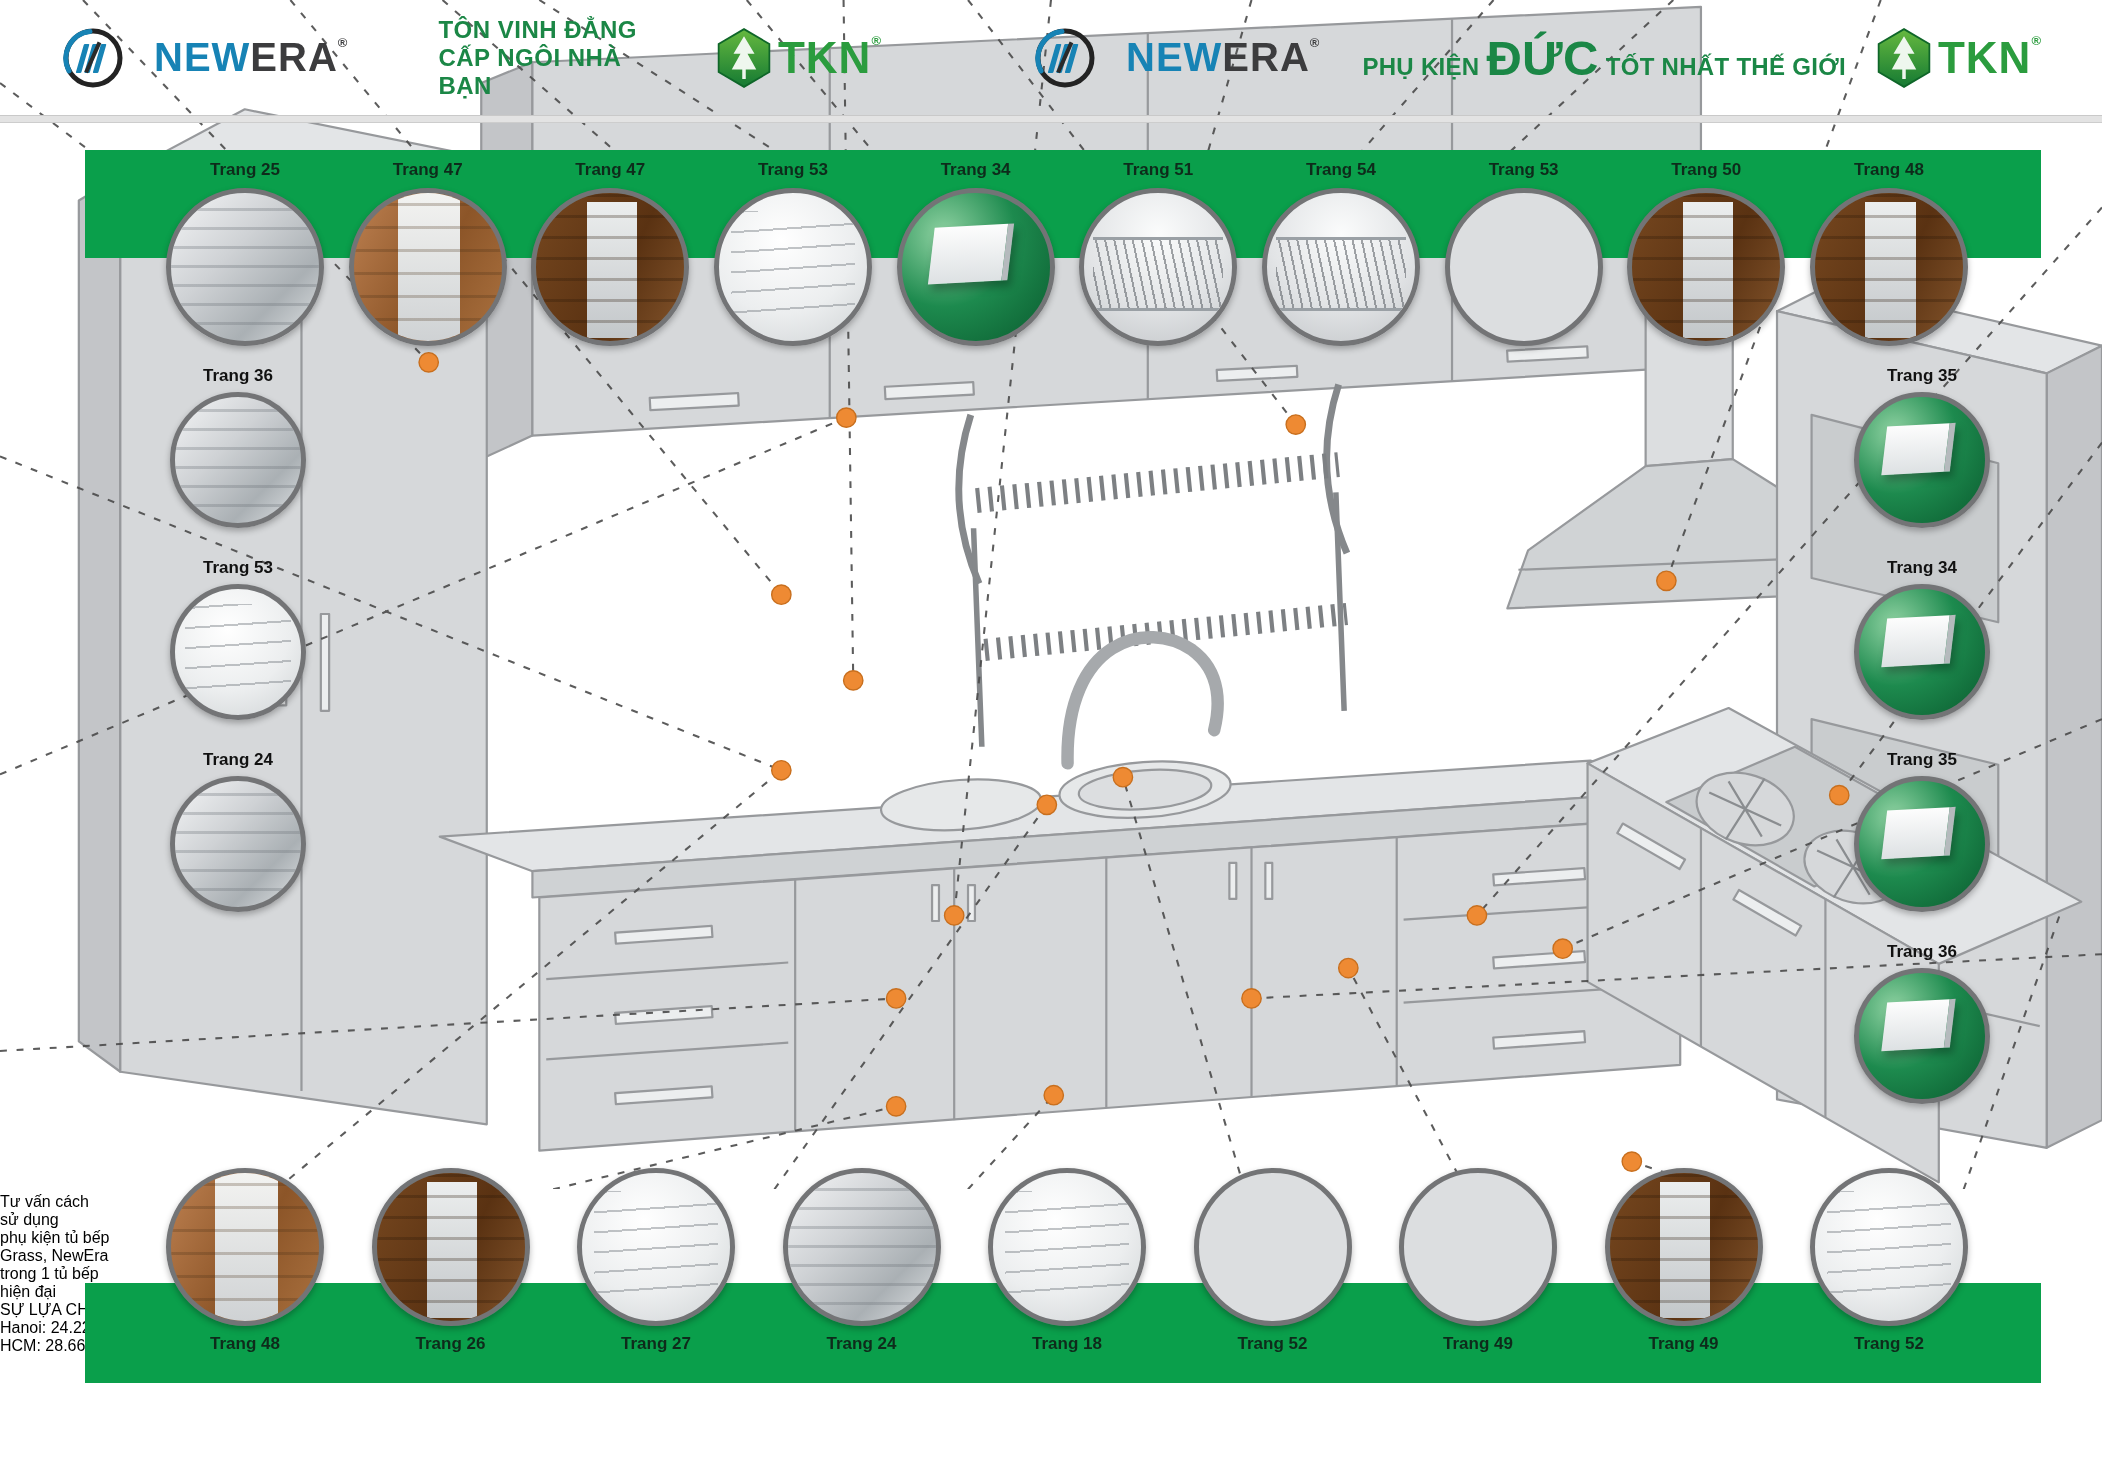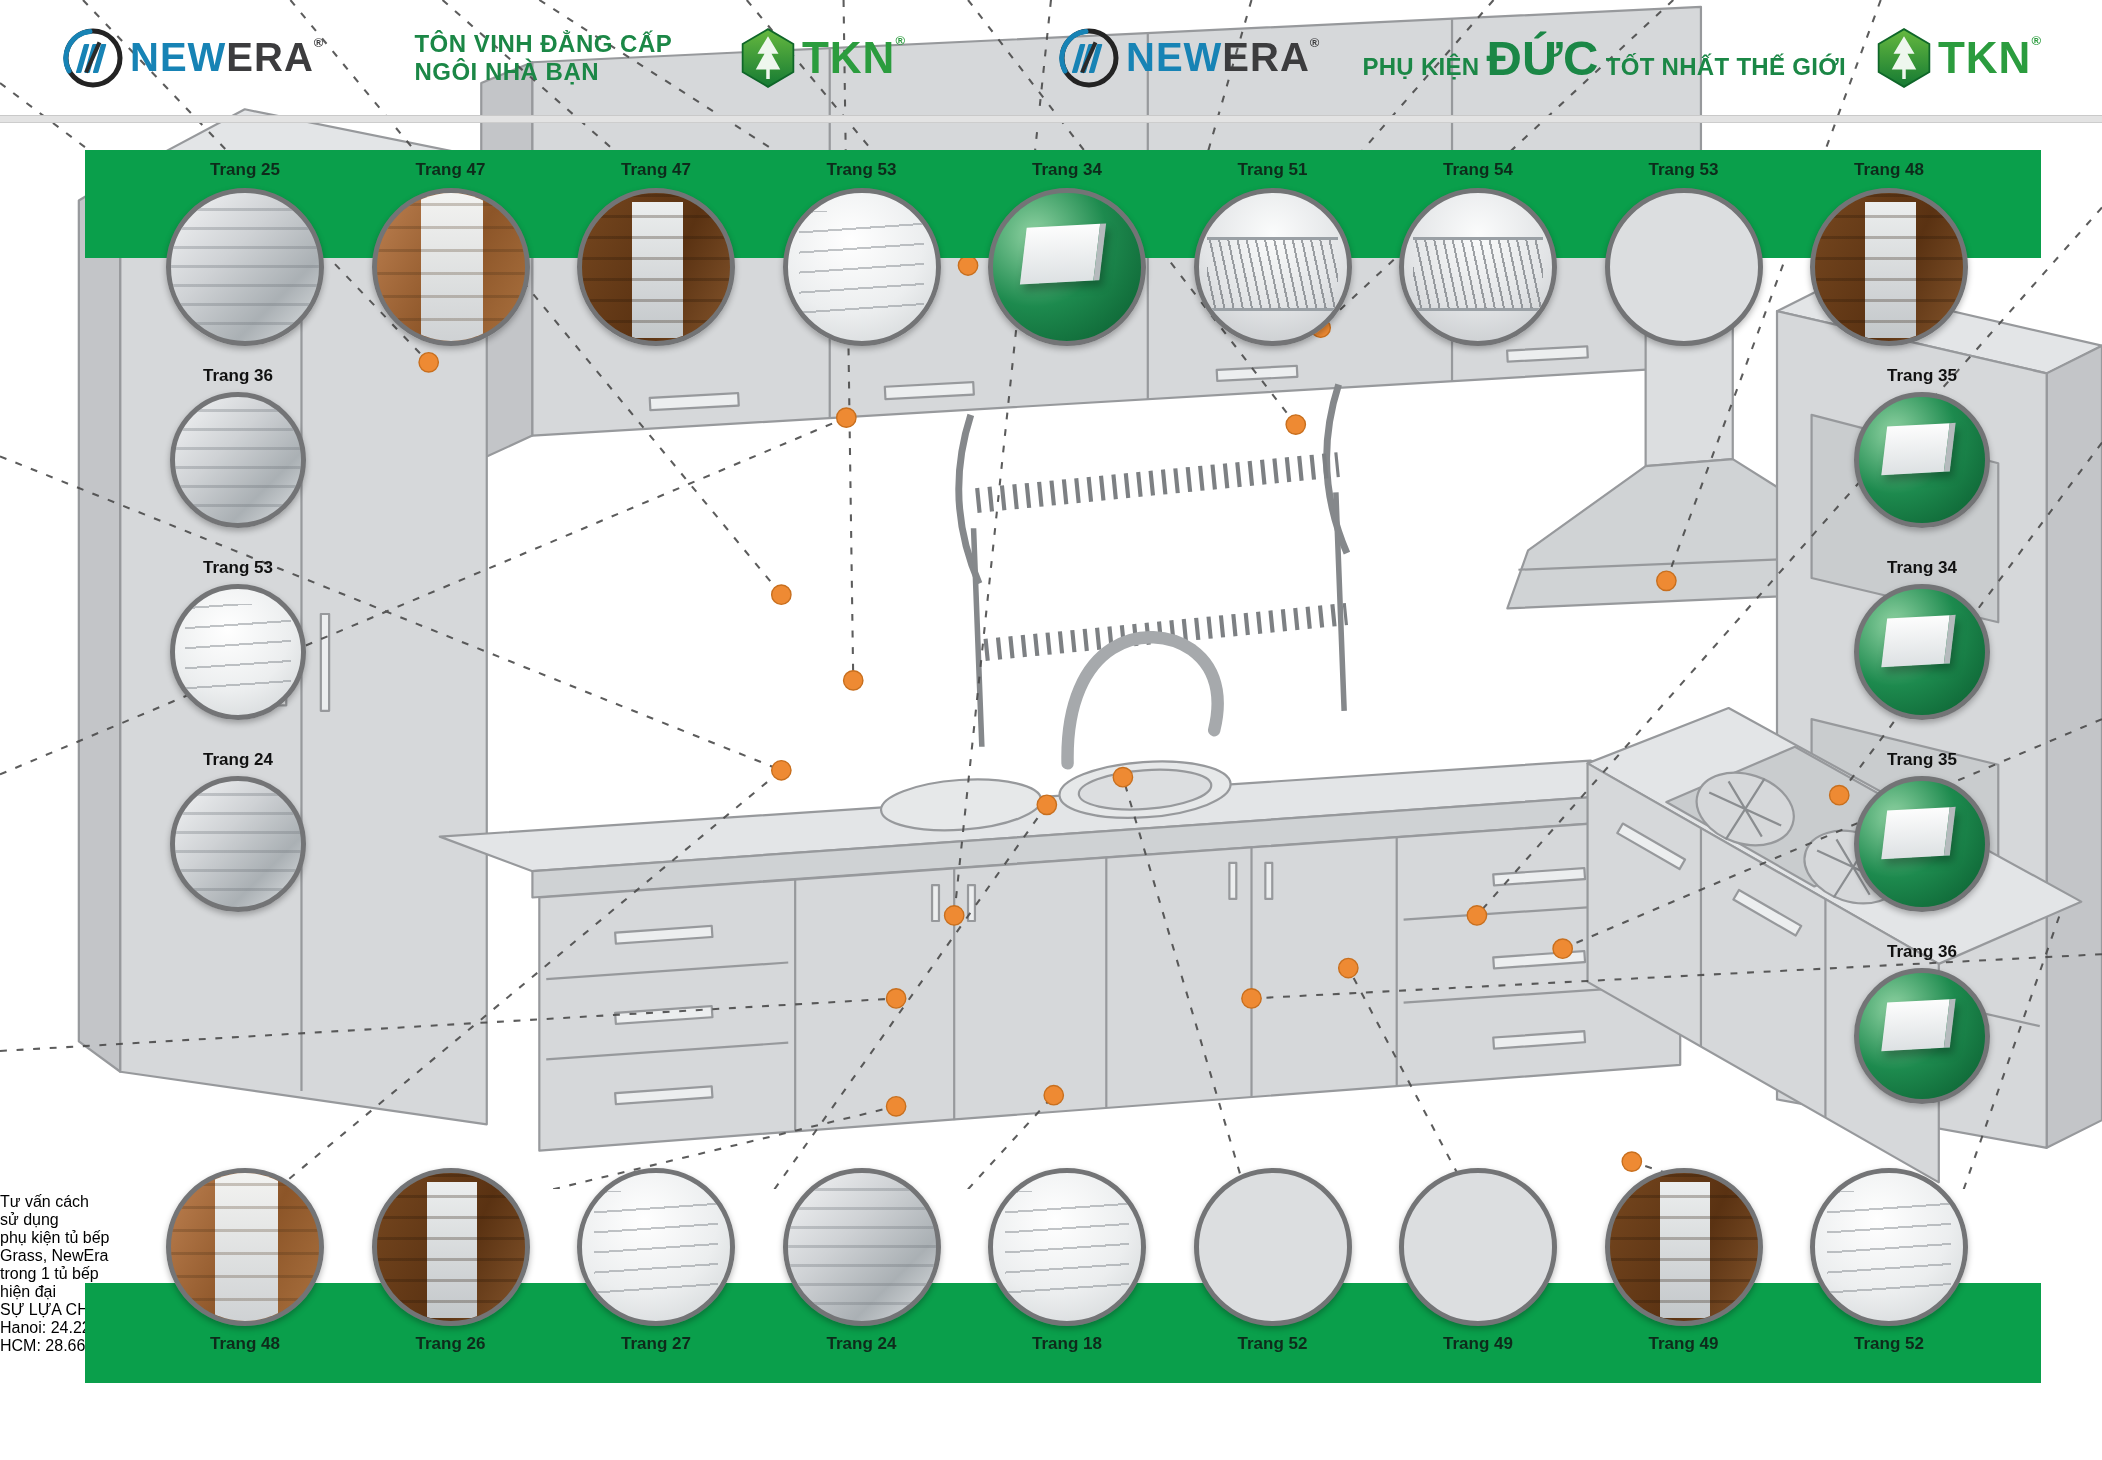--- a/index.html
+++ b/index.html
@@ -2,21 +2,21 @@
 <html><head>
 <meta charset="utf-8">
 <style>
   html,body{margin:0;padding:0;background:#ffffff;}
   body{font-family:"Liberation Sans","DejaVu Sans",sans-serif;}
   #page{position:relative;width:2102px;height:1460px;background:#ffffff;overflow:hidden;}
 
   
   .header{position:absolute;top:0;left:0;width:100%;height:115px;display:flex;align-items:center;padding:0 60px;box-sizing:border-box;}
   .brand-group{display:flex;align-items:center;}
-  .newera-text{font-weight:bold;font-size:40px;letter-spacing:1px;margin-left:0;position:relative;}
+  .newera-text{font-weight:bold;font-size:40px;letter-spacing:1px;margin-left:24px;position:relative;}
   .newera-new{color:#1783b5;}
   .newera-era{color:#3c3c3e;}
   .reg{font-size:13px;vertical-align:top;color:#3c3c3e;font-weight:bold;}
   .slogan-left{color:#1b8746;font-weight:bold;font-size:24px;margin-left:90px;letter-spacing:.5px;}
   .tkn-wrap{display:flex;align-items:center;margin-left:58px;}
   .tkn-text{font-weight:bold;font-size:44px;color:#2b9c3e;margin-left:6px;letter-spacing:1px;}
   .tkn-text .reg{color:#2b9c3e;}
   .brand-group.right{margin-left:150px;}
   .slogan-right{color:#1b8746;font-weight:bold;font-size:24px;margin-left:42px;letter-spacing:.3px;white-space:nowrap;}
   .slogan-right .duc{font-size:49px;}
@@ -345,20 +345,24 @@
       <div class="callout">
         <div class="page-label">Trang 54</div>
         <div class="photo size-lg bg-chrome"></div>
       </div>
 
       <div class="callout">
         <div class="page-label">Trang 53</div>
         <div class="photo size-lg bg-woodlight"></div>
       </div>
 
+      <div class="callout">
+        <div class="page-label">Trang 50</div>
+        <div class="photo size-lg bg-darkwood"></div>
+      </div>
 
       <div class="callout">
         <div class="page-label">Trang 48</div>
         <div class="photo size-lg bg-darkwood"></div>
       </div>
     </div>
 
   <div class="callout-col left">
 
       <div class="callout">

